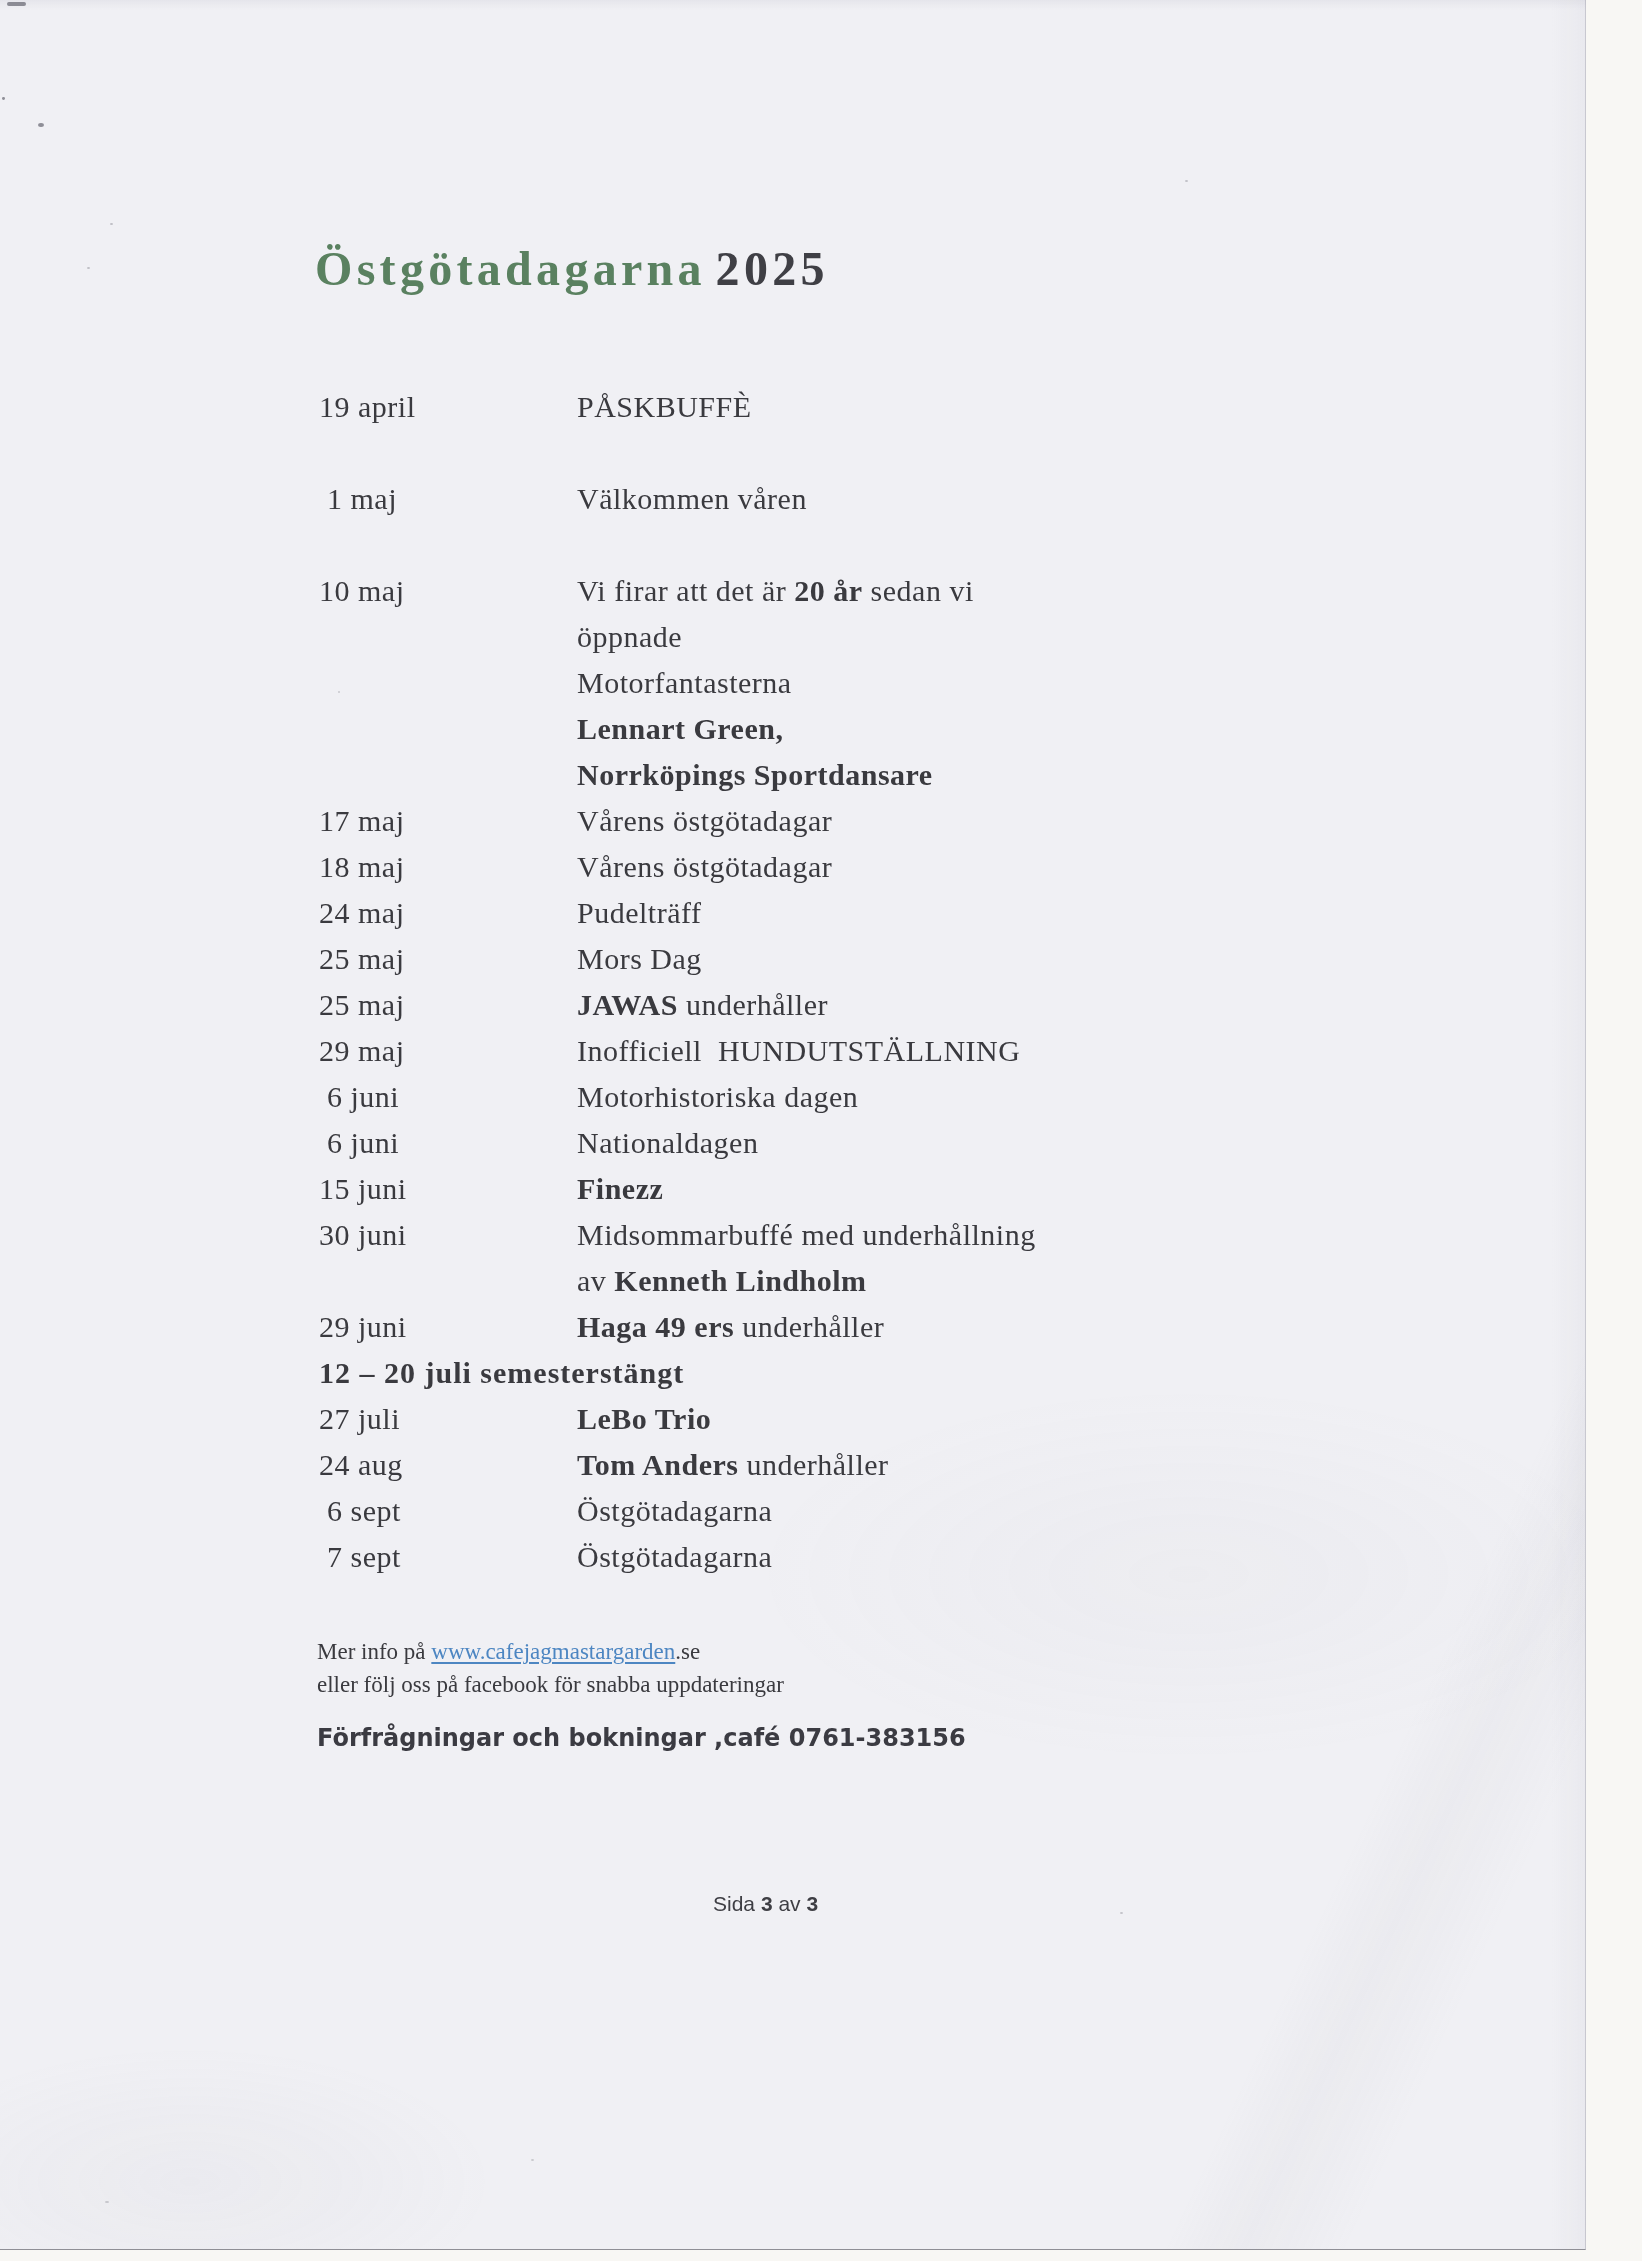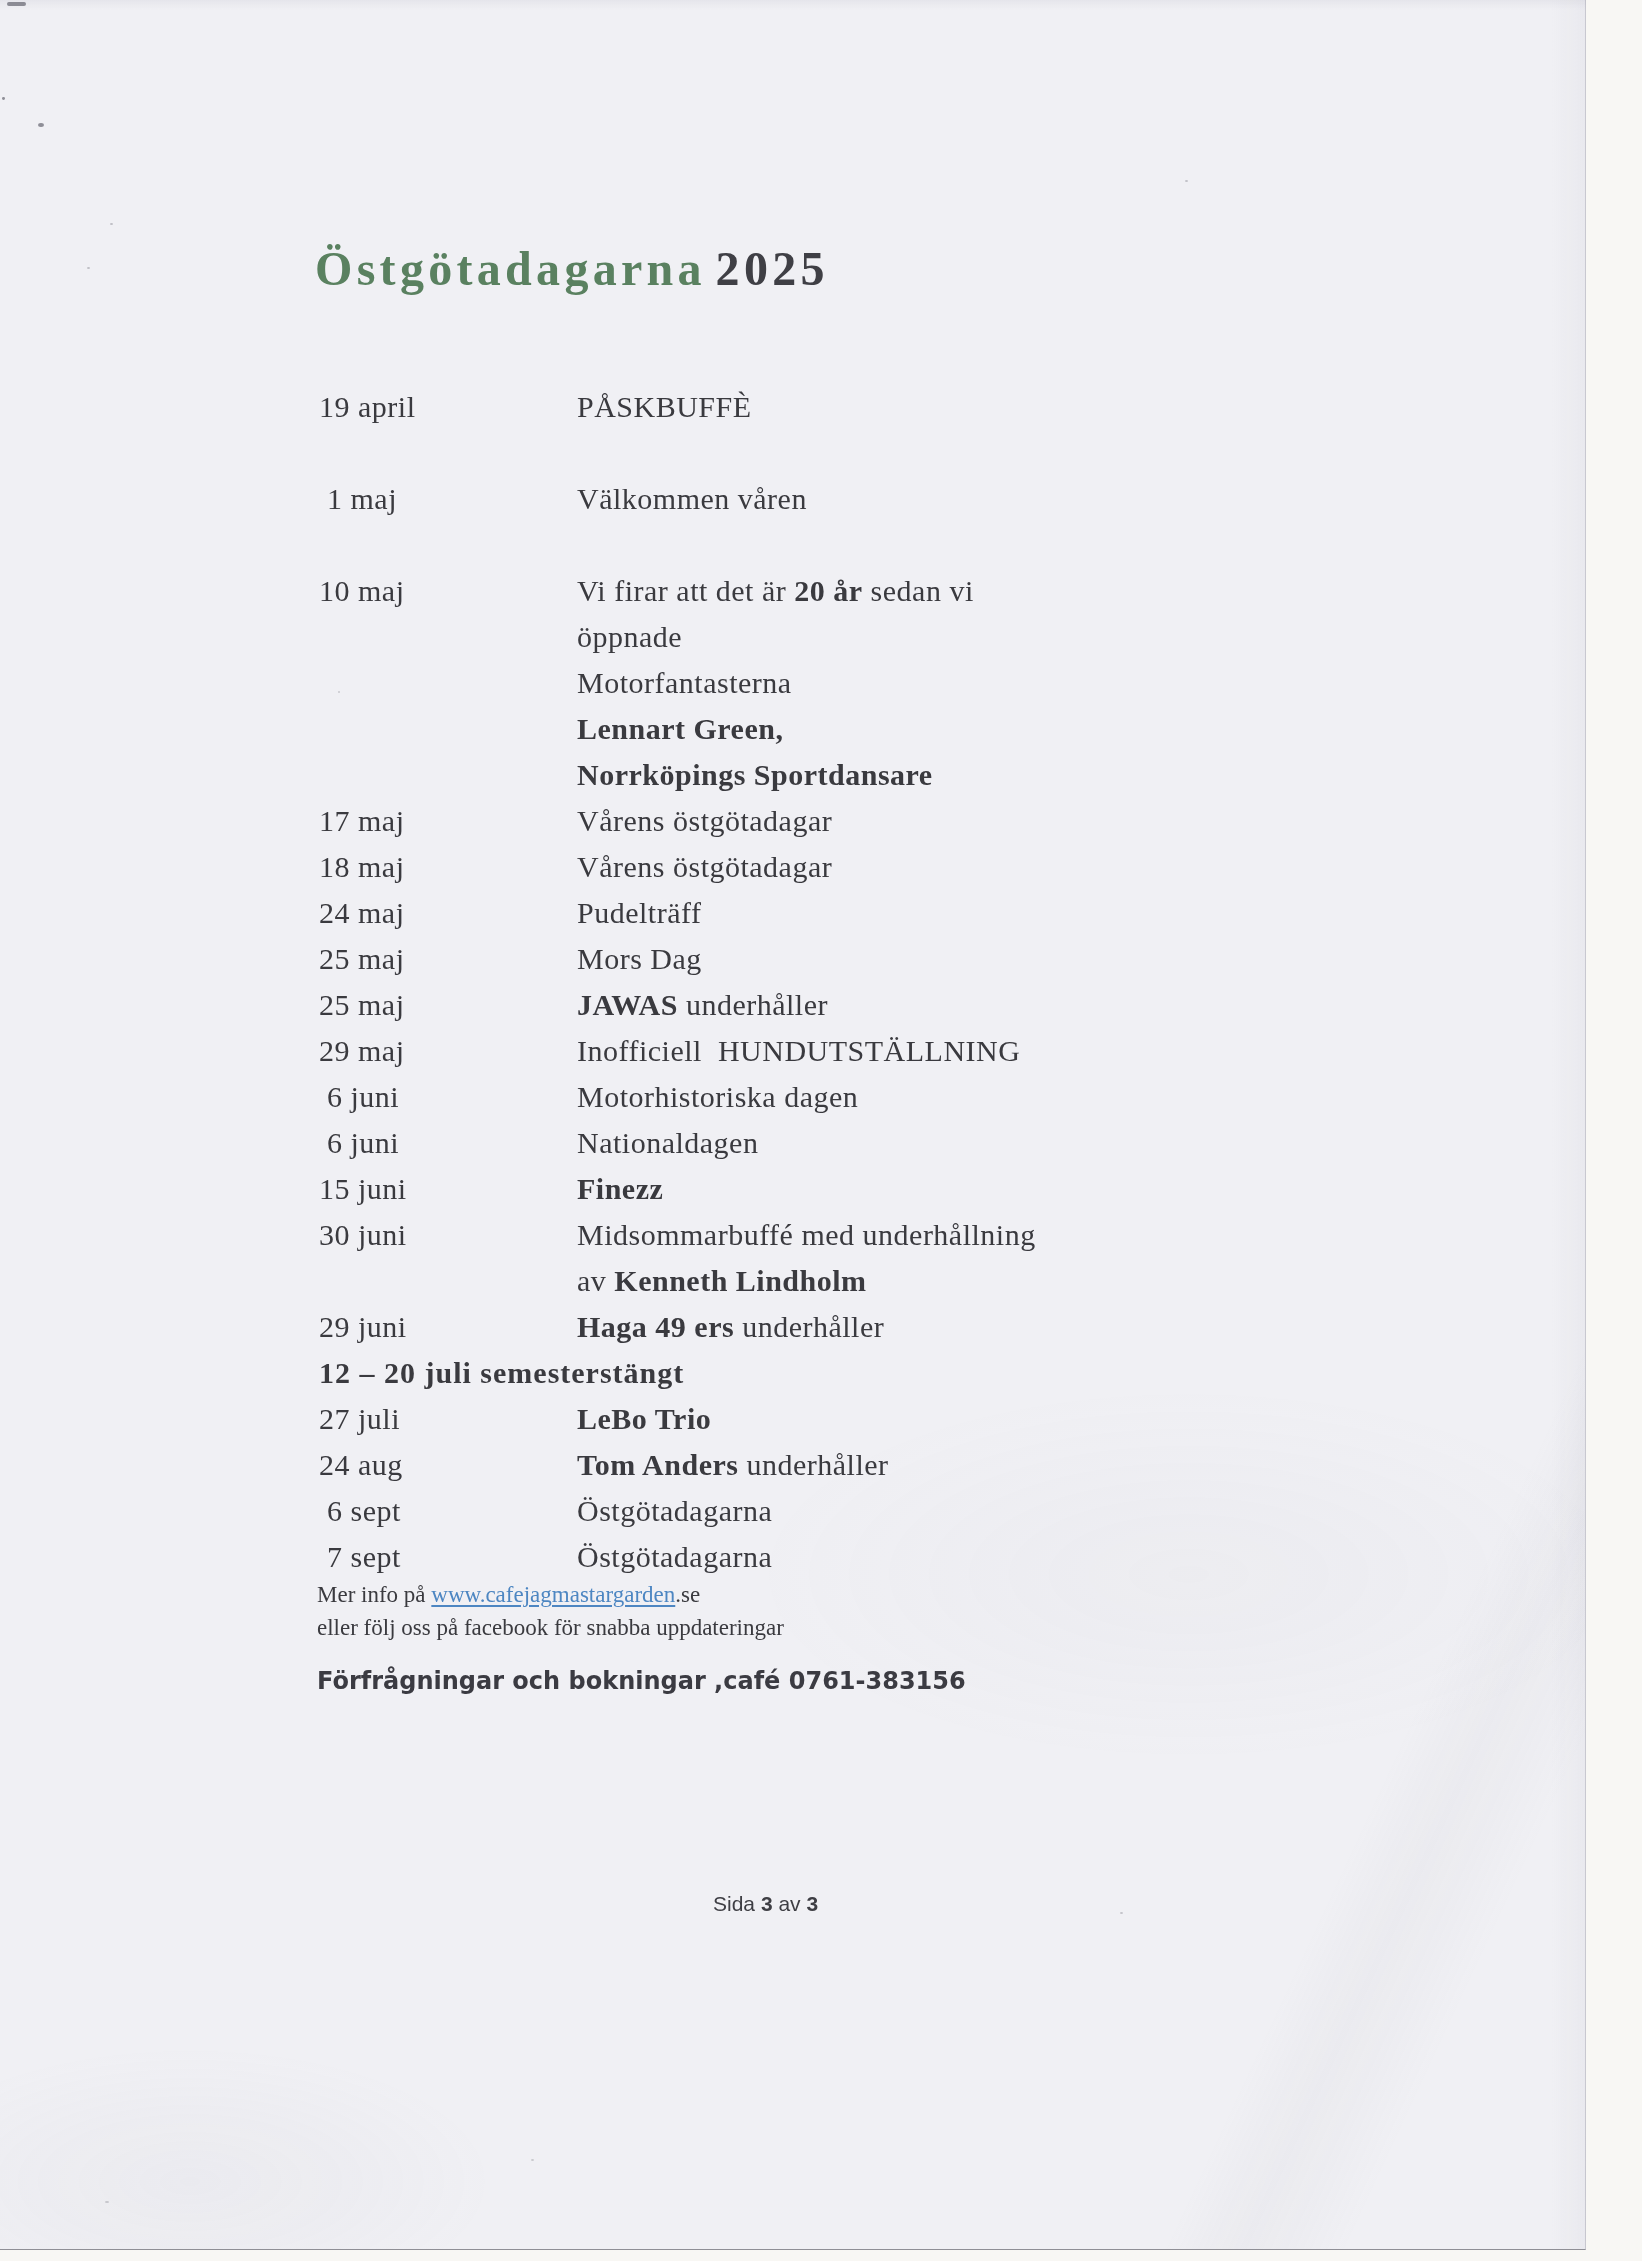--- a/index.html
+++ b/index.html
@@ -38,21 +38,21 @@
   .title .t-year{color:#3f3f45;margin-left:9.7px;}
   .events{
     position:absolute;left:319px;top:384px;width:1063px;
     font-size:30px;color:var(--ink);letter-spacing:0.5px;
   }
   .line{height:46px;line-height:46px;white-space:pre;}
   .date-cell{display:inline-block;width:258px;white-space:pre;}
   .seg-b{font-weight:bold;}
   .full-line{font-weight:bold;letter-spacing:1px;}
   .footer{
-    position:absolute;left:317px;top:1578px;width:1063px;
+    position:absolute;left:317px;top:1635px;width:1063px;
     font-size:23px;color:var(--ink);
   }
   .f-line{line-height:33px;white-space:pre;}
   .f-link{
     color:var(--link);
     text-decoration:underline;
     text-decoration-thickness:1.9px;
     text-underline-offset:3.4px;
     cursor:pointer;
   }

